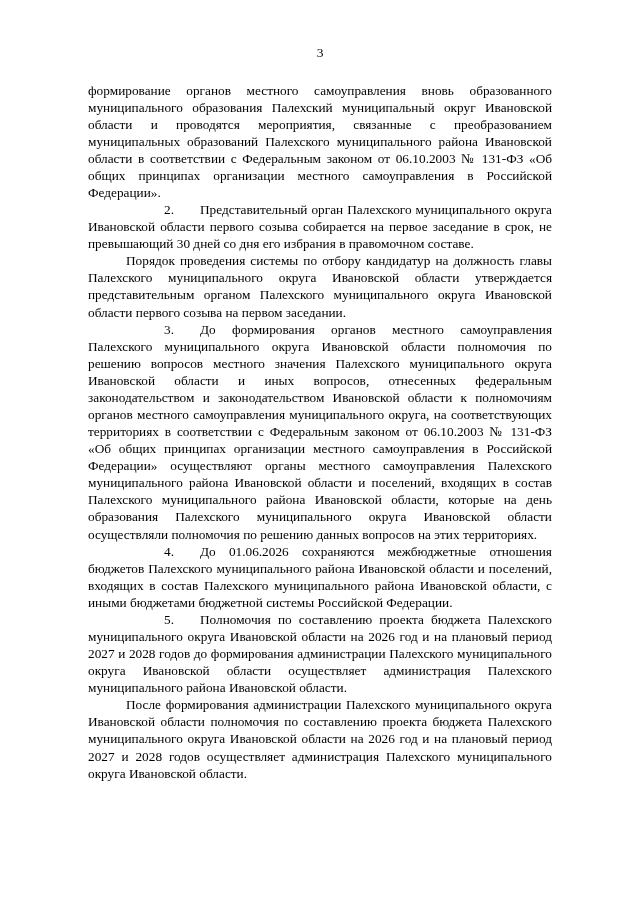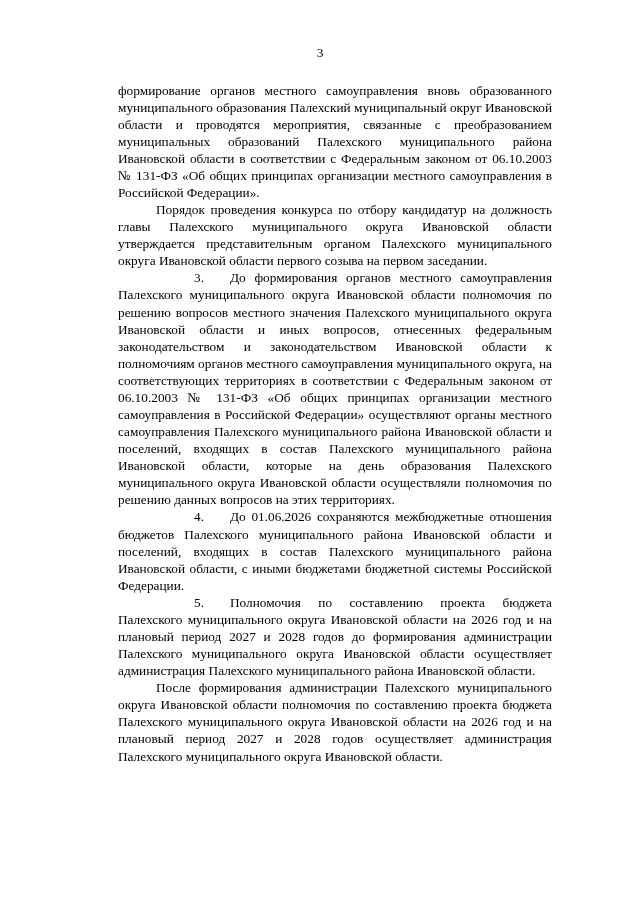--- a/index.html
+++ b/index.html
@@ -26,21 +26,20 @@
     font-size: 13.5px;
     line-height: 1;
     margin: 0 0 22px 0;
   }
   .doc-body {
     font-size: 13.3px;
     line-height: 1.285;
     text-align: justify;
     text-justify: inter-word;
     hyphens: none;
-    margin-left: 30px;
   }
   .para {
     margin: 0;
     text-align: justify;
   }
   .para.indent {
     text-indent: 38px;
   }
   .para.no-indent {
     text-indent: 0;
@@ -53,19 +52,20 @@
     width: 26px;
   }
 </style>
 </head>
 <body>
 
 <div class="page">
   <div class="page-number">3</div>
   <div class="doc-body">
       <div class="para no-indent"><span>формирование органов местного самоуправления вновь образованного муниципального образования Палехский муниципальный округ Ивановской области и проводятся мероприятия, связанные с преобразованием муниципальных образований Палехского муниципального района Ивановской области в соответствии с Федеральным законом от 06.10.2003 № 131-ФЗ «Об общих принципах организации местного самоуправления в Российской Федерации».</span></div>
-      <div class="para indent"><span>Порядок проведения конкурса по отбору кандидатур на должность главы Палехского муниципального округа Ивановской области утверждается представительным органом Палехского муниципального округа Ивановской области первого созыва на первом заседании.</span></div>
+      <div class="para indent"><span class="num-label">2.</span><span class="num-gap"></span><span>Представительный орган Палехского муниципального округа Ивановской области первого созыва собирается на первое заседание в срок, не превышающий 30 дней со дня его избрания в правомочном составе.</span></div>
+      <div class="para indent"><span>Порядок проведения системы по отбору кандидатур на должность главы Палехского муниципального округа Ивановской области утверждается представительным органом Палехского муниципального округа Ивановской области первого созыва на первом заседании.</span></div>
       <div class="para indent"><span class="num-label">3.</span><span class="num-gap"></span><span>До формирования органов местного самоуправления Палехского муниципального округа Ивановской области полномочия по решению вопросов местного значения Палехского муниципального округа Ивановской области и иных вопросов, отнесенных федеральным законодательством и законодательством Ивановской области к полномочиям органов местного самоуправления муниципального округа, на соответствующих территориях в соответствии с Федеральным законом от 06.10.2003 № 131-ФЗ «Об общих принципах организации местного самоуправления в Российской Федерации» осуществляют органы местного самоуправления Палехского муниципального района Ивановской области и поселений, входящих в состав Палехского муниципального района Ивановской области, которые на день образования Палехского муниципального округа Ивановской области осуществляли полномочия по решению данных вопросов на этих территориях.</span></div>
       <div class="para indent"><span class="num-label">4.</span><span class="num-gap"></span><span>До 01.06.2026 сохраняются межбюджетные отношения бюджетов Палехского муниципального района Ивановской области и поселений, входящих в состав Палехского муниципального района Ивановской области, с иными бюджетами бюджетной системы Российской Федерации.</span></div>
       <div class="para indent"><span class="num-label">5.</span><span class="num-gap"></span><span>Полномочия по составлению проекта бюджета Палехского муниципального округа Ивановской области на 2026 год и на плановый период 2027 и 2028 годов до формирования администрации Палехского муниципального округа Ивановской области осуществляет администрация Палехского муниципального района Ивановской области.</span></div>
       <div class="para indent"><span>После формирования администрации Палехского муниципального округа Ивановской области полномочия по составлению проекта бюджета Палехского муниципального округа Ивановской области на 2026 год и на плановый период 2027 и 2028 годов осуществляет администрация Палехского муниципального округа Ивановской области.</span></div>
     </div>
 </div>
 
 </body></html>

